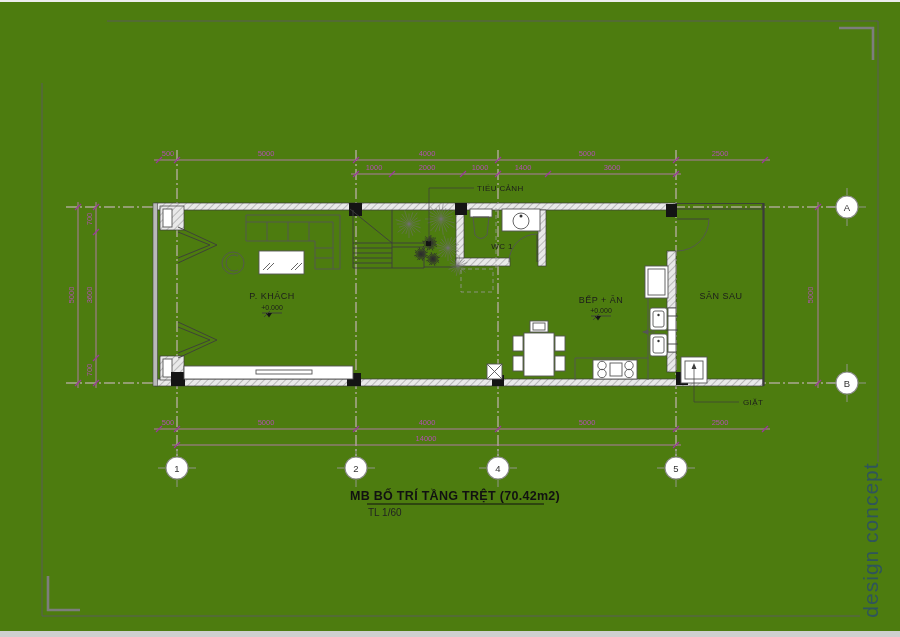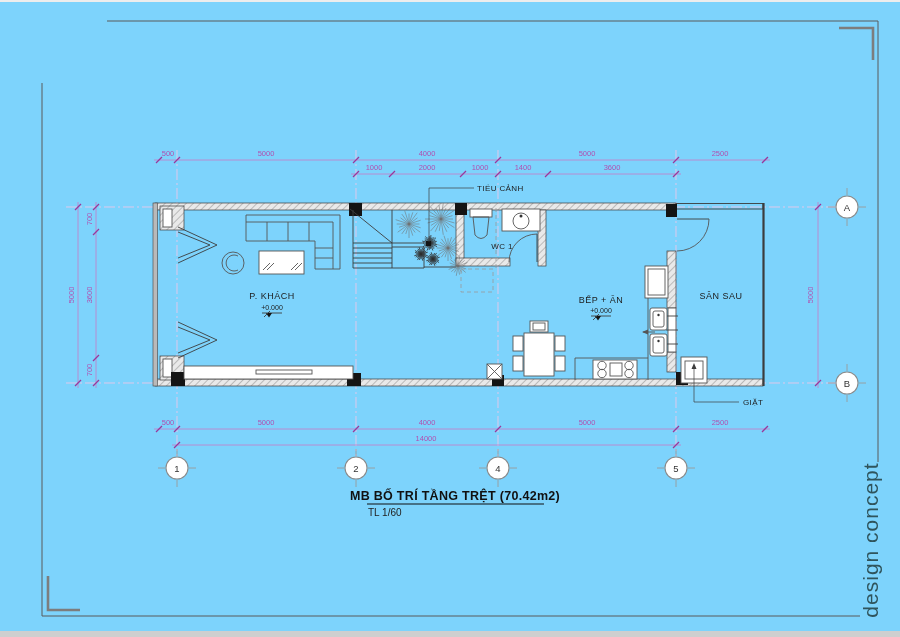--- a/index.html
+++ b/index.html
@@ -1,16 +1,16 @@
 <!DOCTYPE html>
 <html><head>
 <meta charset="utf-8">
 <style>
   html,body{margin:0;padding:0;background:#ffffff;}
-  .stage{position:relative;width:900px;height:637px;background:#7dd3fc;overflow:hidden;
+  .stage{position:relative;width:900px;height:637px;background:#4d7c0f;overflow:hidden;
          font-family:"Liberation Sans", sans-serif;}
   svg text{font-family:"Liberation Sans", sans-serif;}
   .dimtext{fill:#b050b0;font-size:7.5px;}
   .dimline{stroke:#c77bc7;stroke-width:0.8;fill:none;}
   .tick{stroke:#9b379b;stroke-width:1.3;fill:none;}
   .gridline{stroke:#eac6ea;stroke-width:0.9;stroke-dasharray:11 3 2 3;fill:none;}
   .bubble{fill:#ffffff;stroke:#8a8a8a;stroke-width:1.1;}
   .bubtick{stroke:#9a9a9a;stroke-width:0.9;}
   .bubtext{fill:#333;font-size:9.5px;}
   .wall{fill:url(#hatch);stroke:#3c3c3c;stroke-width:0.7;}

